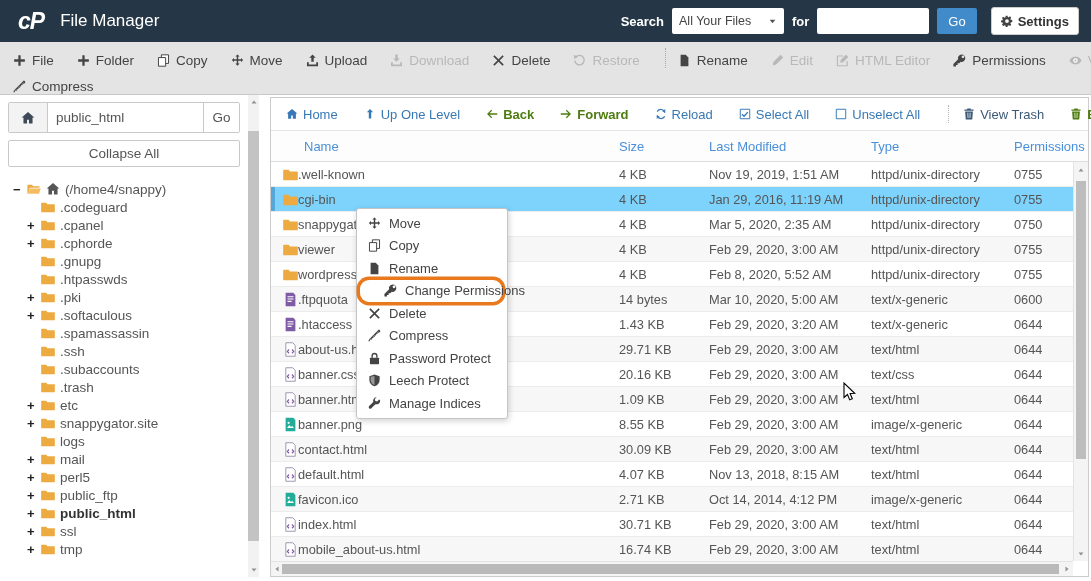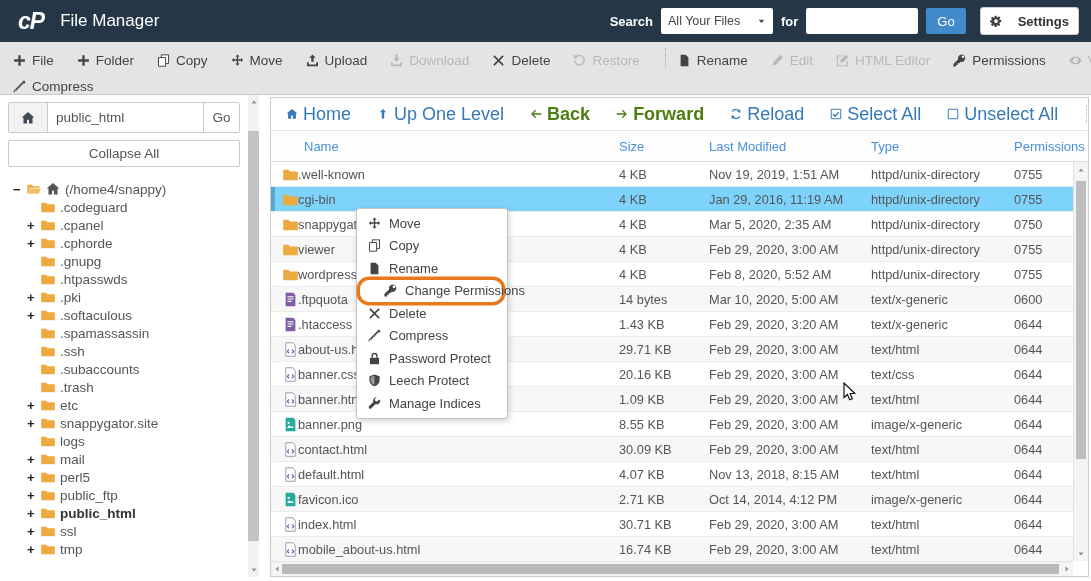--- a/index.html
+++ b/index.html
@@ -13,21 +13,21 @@
        align-items:center;color:#fff;box-sizing:border-box;padding:0 12px 0 18px;}
   .brand{font-style:italic;font-weight:bold;font-size:23px;letter-spacing:-1px;}
   .title{font-size:17px;margin-left:16px;font-weight:400;}
   .hsearch{margin-left:auto;display:flex;align-items:center;gap:8px;font-size:13px;font-weight:bold;}
   .scope{width:112px;height:26px;background:#fff;color:#444;border-radius:2px;display:flex;align-items:center;
          justify-content:space-between;padding:0 7px;font-weight:400;font-size:12.5px;box-sizing:border-box;cursor:default;}
   .scope .ic{width:9px;height:9px;}
   .sinput{width:112px;height:26px;border:0;border-radius:2px;box-sizing:border-box;padding:0 6px;font-size:13px;font-family:inherit;}
   .gobtn{height:26px;background:#428bca;color:#fff;border:0;border-radius:2px;font-size:13px;padding:0 11px;font-family:inherit;cursor:pointer;}
   .setbtn{height:28px;background:#fff;color:#333;border:1px solid #ccc;border-radius:3px;font-size:13px;
-          padding:0 9px;display:flex;align-items:center;gap:16px;font-family:inherit;margin-left:6px;font-weight:bold;cursor:pointer;}
+          padding:0 9px;display:flex;align-items:center;gap:5px;font-family:inherit;margin-left:6px;font-weight:bold;cursor:pointer;}
   .setbtn .ic{width:12px;height:12px;}
 
   
   .tbar{position:absolute;top:42px;left:0;width:100%;height:53px;background:#e4e4e4;border-bottom:1px solid #c9c9c9;box-sizing:border-box;}
   .tb-row{display:flex;align-items:flex-end;height:26px;padding-left:13px;}
   .tb-item{display:flex;align-items:center;gap:6px;font-size:13.5px;color:#444;margin-right:23px;cursor:pointer;white-space:nowrap;}
   .tb-item.disabled{color:#b8b8b8;cursor:default;}
   .tb-div{width:0;height:20px;border-left:1px dotted #a8a8a8;margin:0 12px 0 2px;}
 
   
@@ -49,21 +49,21 @@
   .trow.bold .tlabel{font-weight:bold;color:#333;}
   .sscroll{position:absolute;left:248px;top:0;bottom:4px;width:11px;background:#f2f2f2;}
   .sscroll .sarr{height:14px;display:flex;align-items:center;justify-content:center;color:#8f8f8f;}
   .sscroll .sarr.dn{position:absolute;bottom:0;left:0;right:0;}
   .sscroll .ic{width:8px;height:8px;}
   .sthumb{position:absolute;top:36px;left:0;right:0;height:410px;background:#c3c3c3;}
 
   
   .main{position:absolute;left:270px;top:97px;width:819px;height:480px;border:1px solid #ccc;box-sizing:border-box;background:#fff;}
   .fbar{height:33px;border-bottom:1px solid #e5e5e5;display:flex;align-items:center;padding-left:15px;box-sizing:border-box;}
-  .fb-item{display:flex;align-items:center;gap:5px;font-size:18px;color:#3779b6;margin-right:26px;cursor:pointer;white-space:nowrap;}
+  .fb-item{display:flex;align-items:center;gap:5px;font-size:13px;color:#3779b6;margin-right:26px;cursor:pointer;white-space:nowrap;}
   .fb-item .ic{width:12px;height:12px;}
   .fb-item.disabled{color:#4d7c0f;cursor:default;font-weight:bold;}
   .fb-item.dark{color:#3c5a76;}
   .fb-div{width:0;height:18px;border-left:1px dotted #b5b5b5;margin:0 14px 0 2px;}
 
   .thead{height:31px;display:grid;grid-template-columns:336px 90px 162px 143px 1fr;align-items:center;
          padding-left:12px;font-size:13px;color:#4a90d9;border-bottom:1px solid #ddd;background:#fdfdfd;box-sizing:border-box;}
   .thead span{cursor:pointer;}
   .thead .hname{padding-left:21px;}
 

